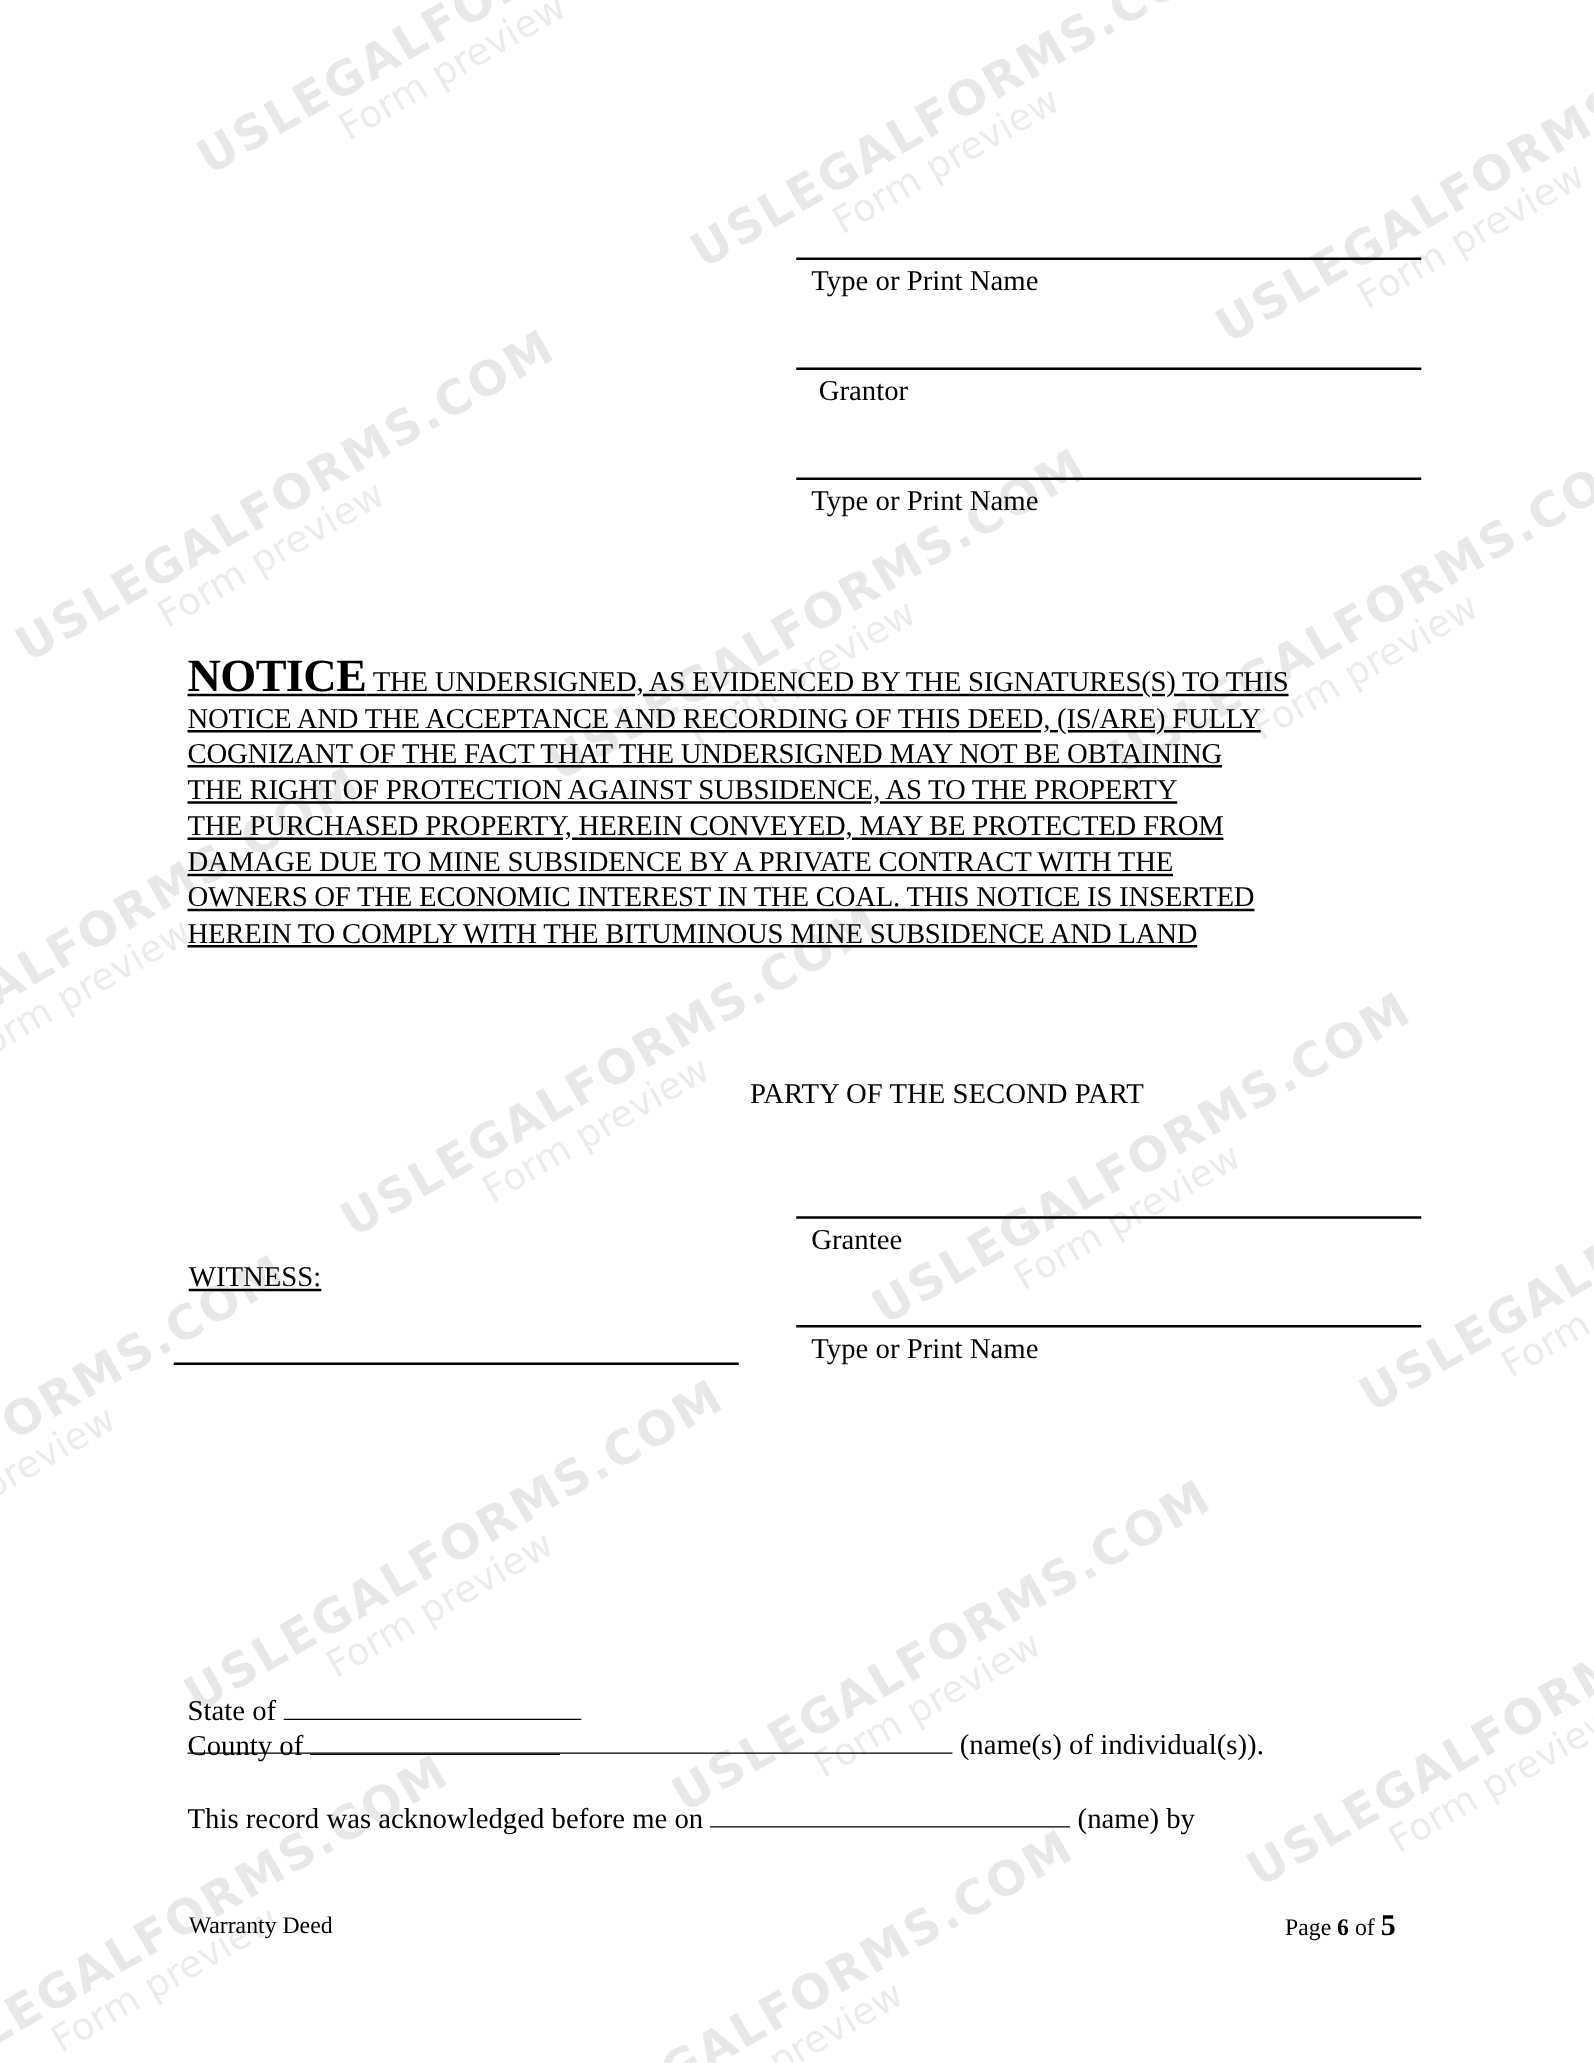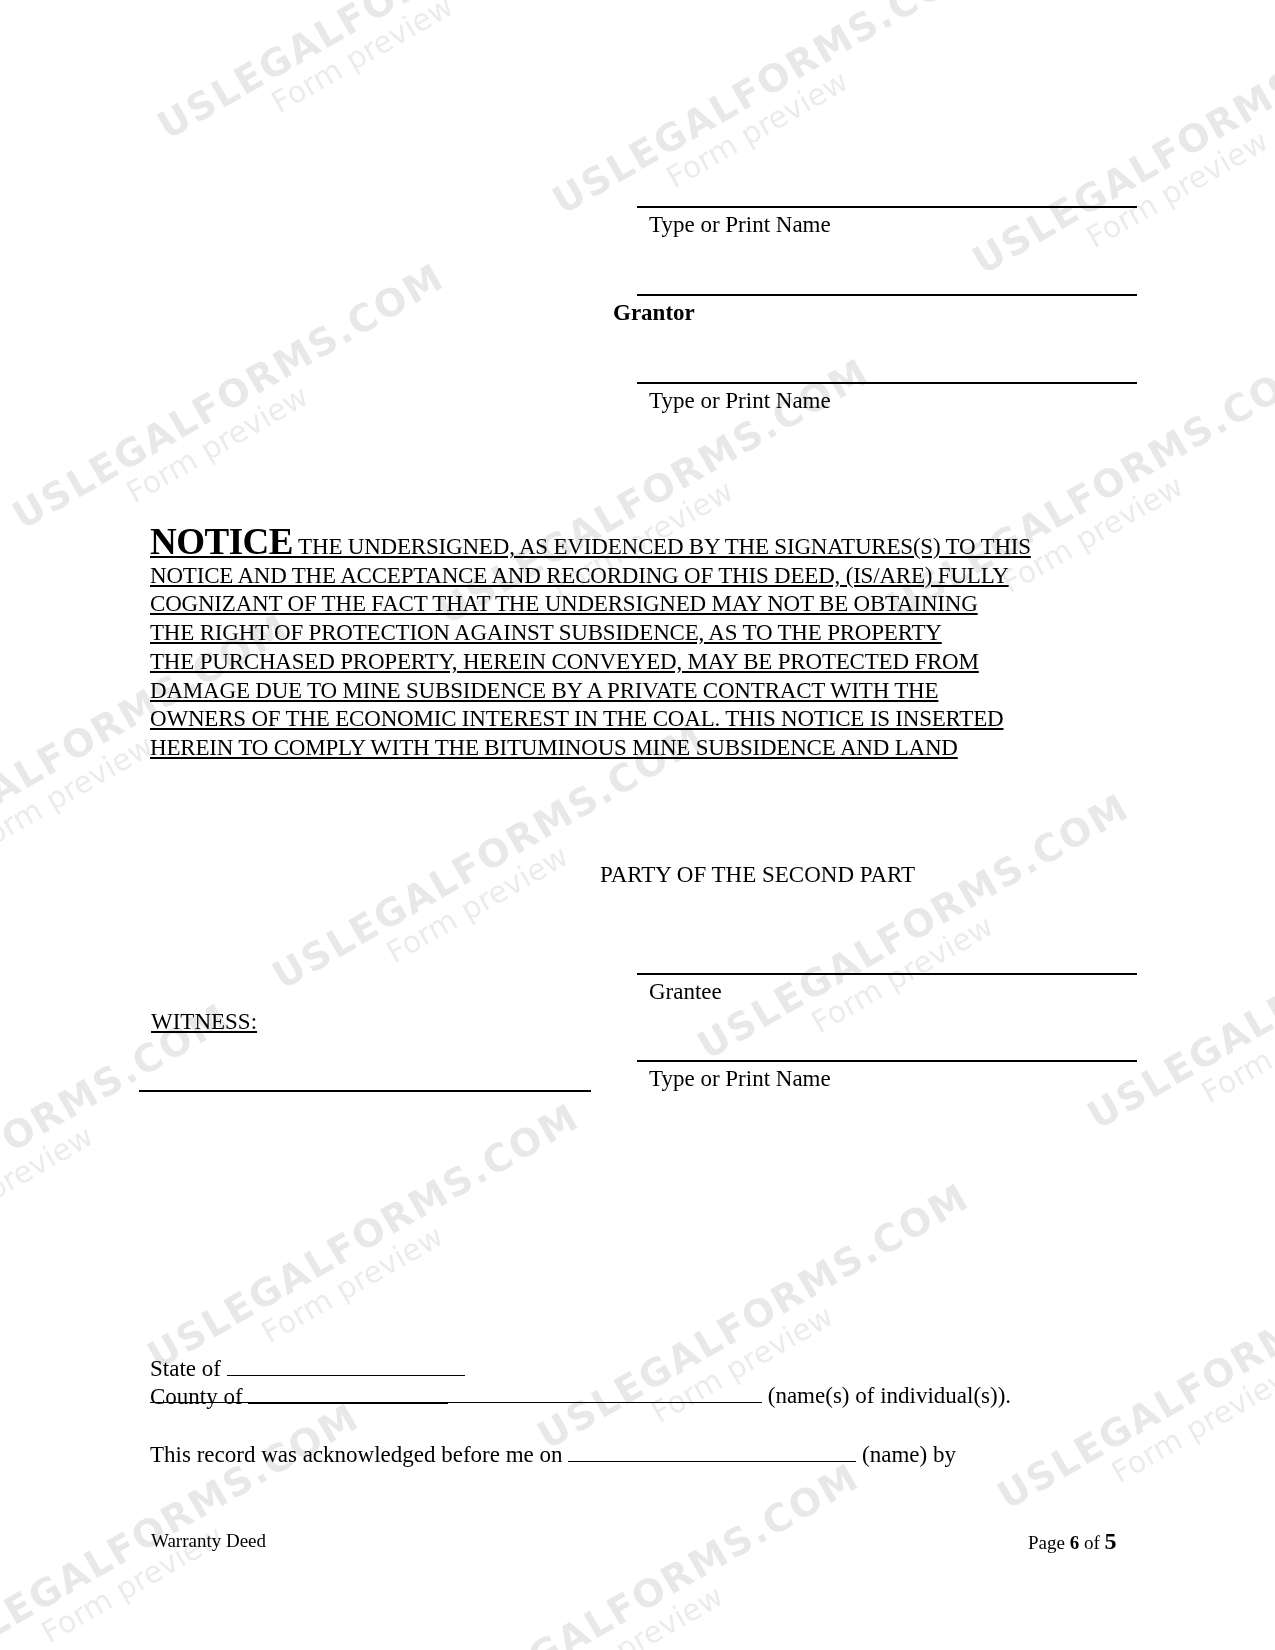--- a/index.html
+++ b/index.html
@@ -84,21 +84,21 @@
   </div>
 <div class="wm" style="left:420px;top:1700px;">
     <span class="a">USLEGALFORMS.COM</span>
     <span class="b">Form preview</span>
   </div>
 
 <div>
   <div class="line" style="left:637px;top:206px;width:500px;"></div>
   <div class="abs t" style="left:649px;top:213px;">Type or Print Name</div>
   <div class="line" style="left:637px;top:294px;width:500px;"></div>
-  <div class="abs t" style="left:613px;top:301px;font-weight:bold;">Grantor</div>
+  <div class="abs t" style="left:655px;top:301px;">Grantor</div>
   <div class="line" style="left:637px;top:382px;width:500px;"></div>
   <div class="abs t" style="left:649px;top:389px;">Type or Print Name</div>
 </div>
 
 <div class="notice">
   <span class="ln"><span class="big">NOTICE</span><span> THE UNDERSIGNED, AS EVIDENCED BY THE SIGNATURES(S) TO THIS</span></span>
   <span class="ln">NOTICE AND THE ACCEPTANCE AND RECORDING OF THIS DEED, (IS/ARE) FULLY</span>
   <span class="ln">COGNIZANT OF THE FACT THAT THE UNDERSIGNED MAY NOT BE OBTAINING</span>
   <span class="ln">THE RIGHT OF PROTECTION AGAINST SUBSIDENCE, AS TO THE PROPERTY</span>
   <span class="ln">THE PURCHASED PROPERTY, HEREIN CONVEYED, MAY BE PROTECTED FROM</span>

